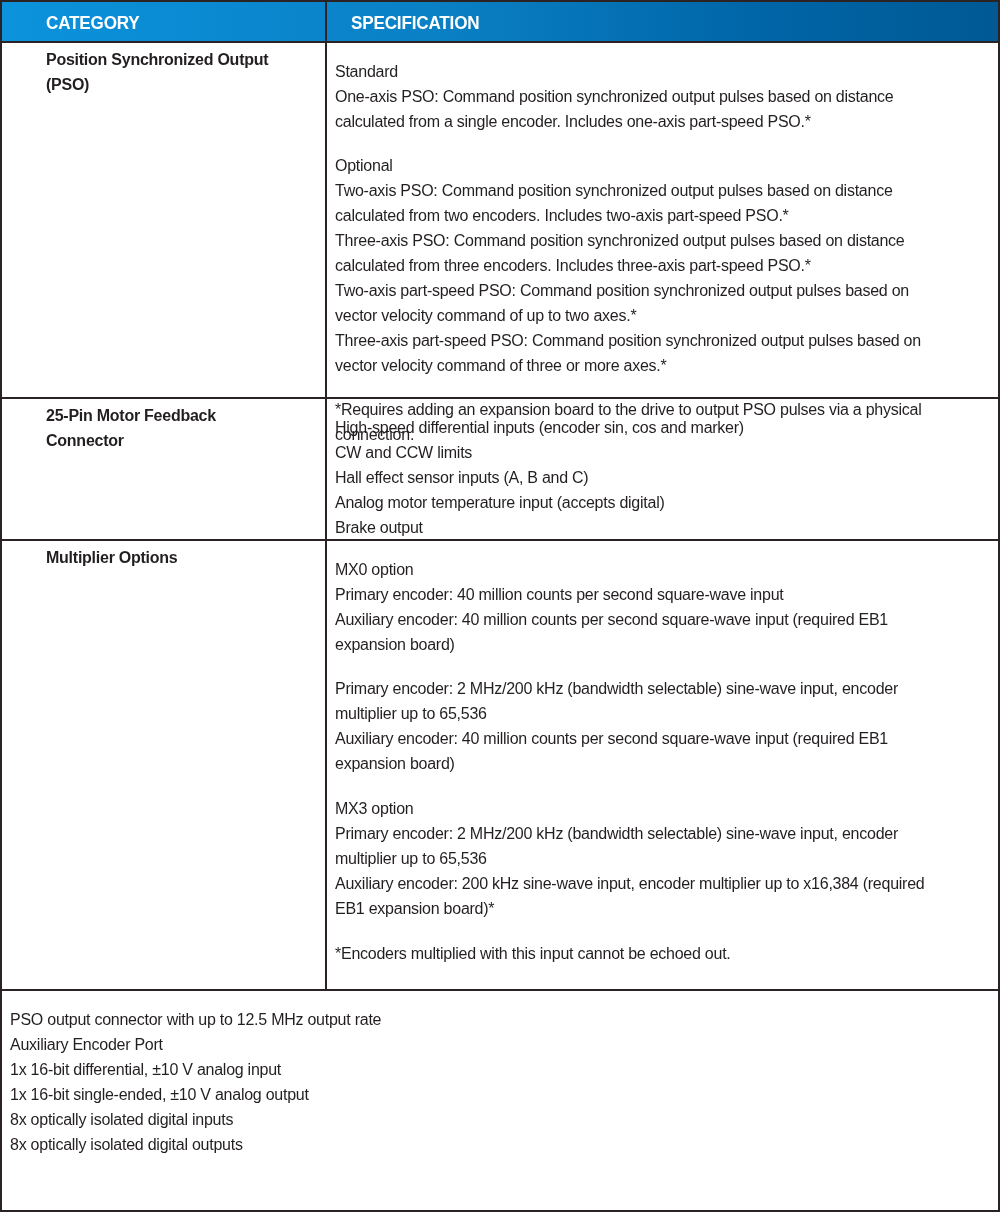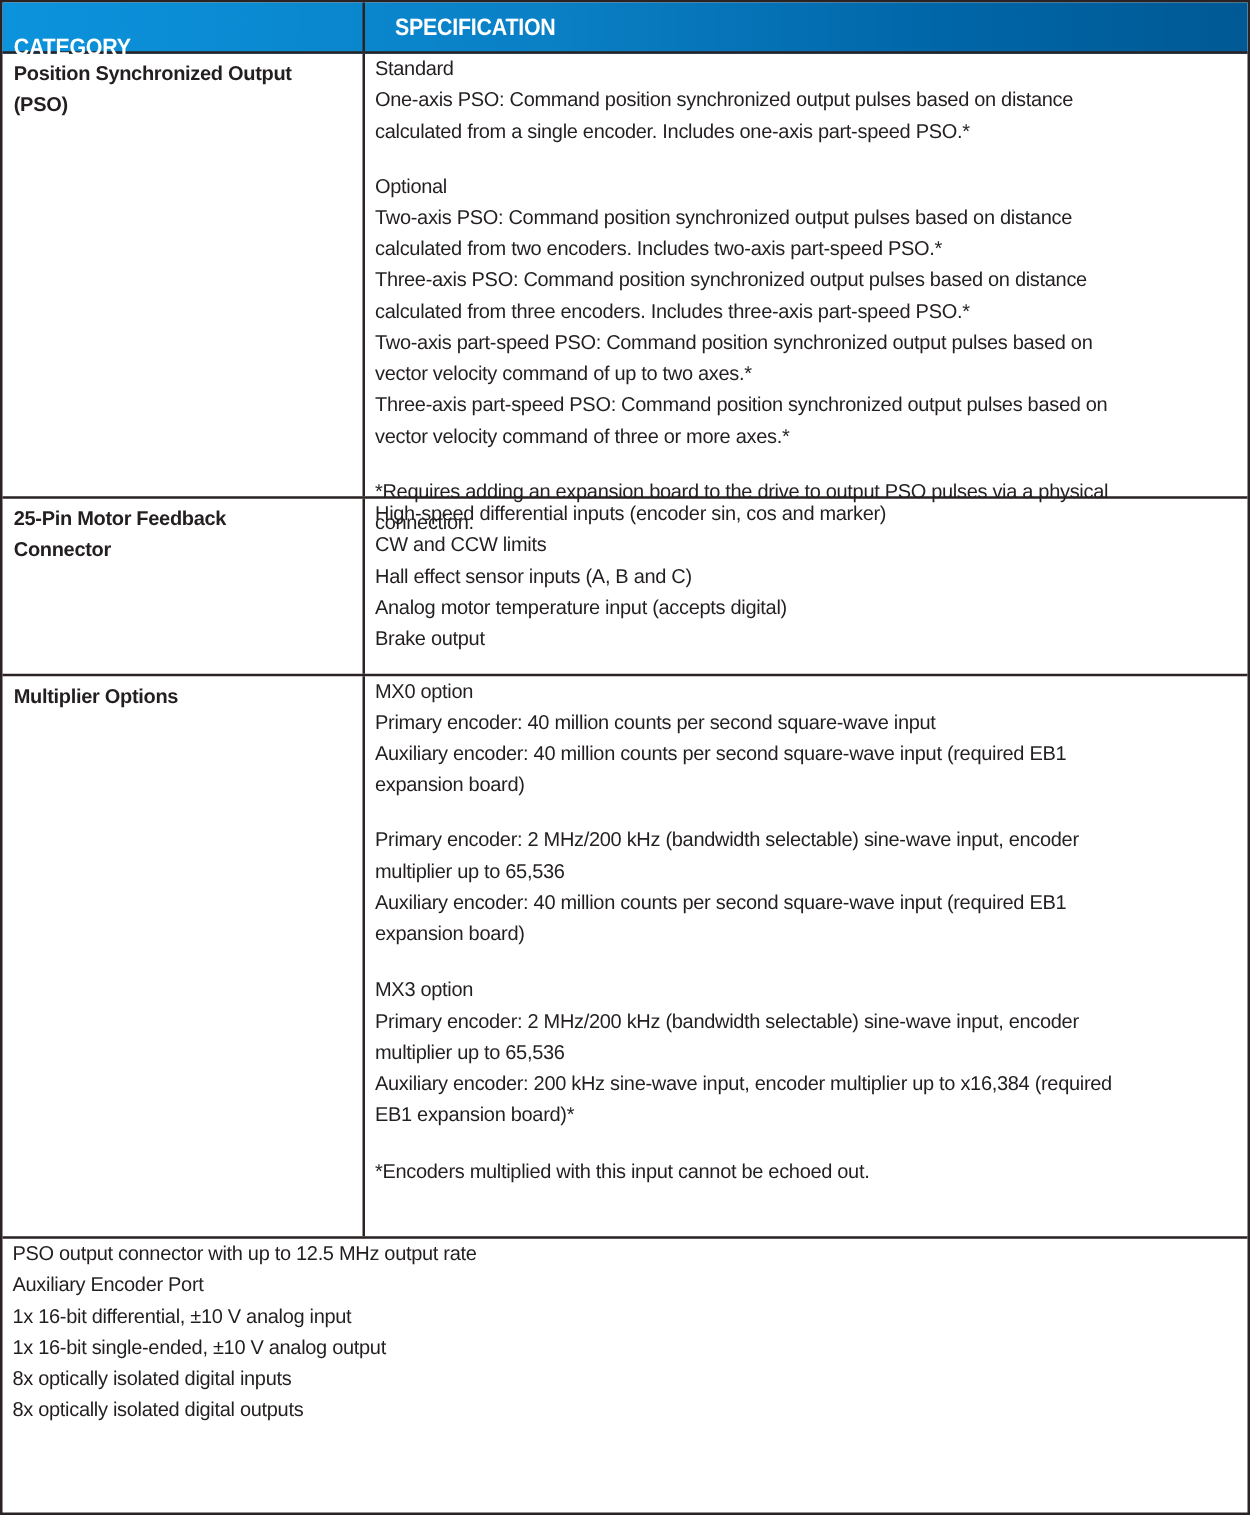--- a/index.html
+++ b/index.html
@@ -31,21 +31,22 @@
   }
   .row:last-child { border-bottom: none; }
   .header-row {
     height: 41px;
     background: linear-gradient(to right, #0b93dc 0%, #0a7fc4 45%, #0066a8 75%, #005994 100%);
   }
   .cell-left {
     width: 290px;
     box-sizing: border-box;
     border-right: 2px solid #2a2223;
-    padding: 16px 0 0 9px;
+    padding: 0 0 0 9px;
+    margin-left: 35px;
   }
   .cell-right {
     flex: 1;
     box-sizing: border-box;
     padding: 0 0 0 8px;
   }
   .header-row .cell-left,
   .header-row .cell-right {
     color: #ffffff;
     font-weight: bold;
@@ -63,21 +64,21 @@
   .category {
     font-weight: bold;
     font-size: 16px;
     line-height: 25px;
     padding-top: 4px;
     letter-spacing: -0.25px;
   }
   .spec {
     font-size: 16px;
     line-height: 25px;
-    padding-top: 0;
+    padding-top: 16px;
     letter-spacing: -0.25px;
   }
   .spec .line { display: block; }
   .spec .gap { display: block; height: 19px; }
   .spec .gap-lg { display: block; height: 20px; }
 
   #row-pso { height: 356px; }
   #row-feedback { height: 142px; }
   #row-multiplier { height: 450px; }
   #row-io { height: 168px; }

